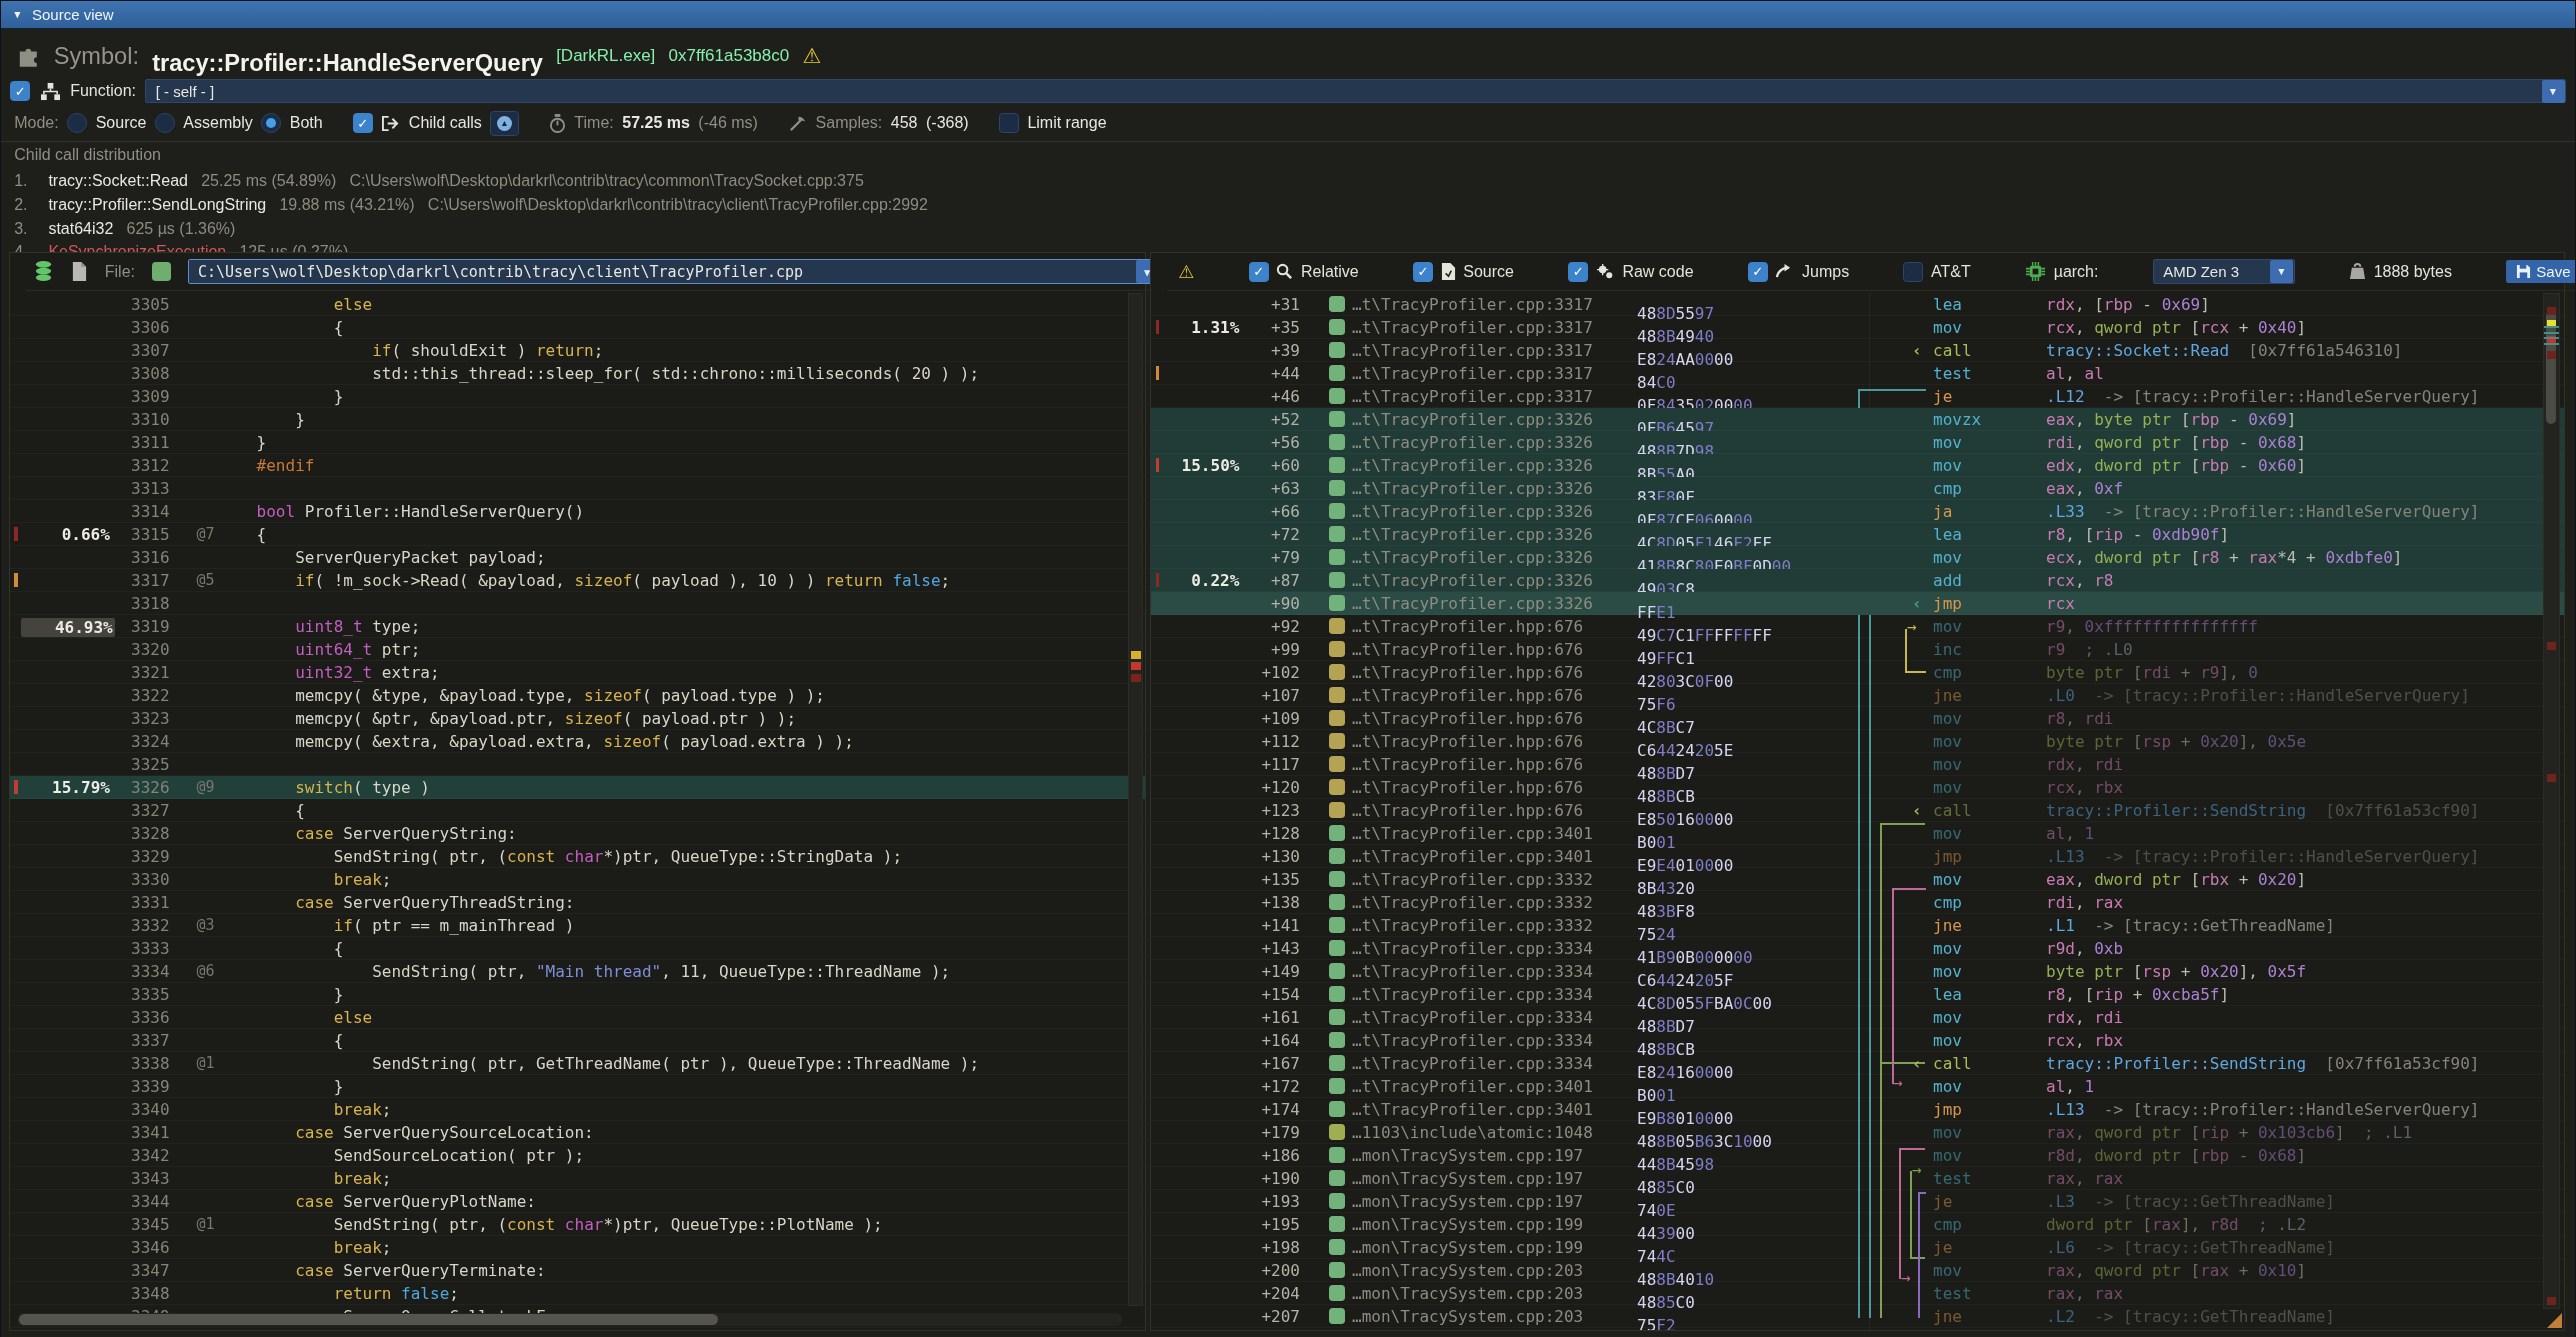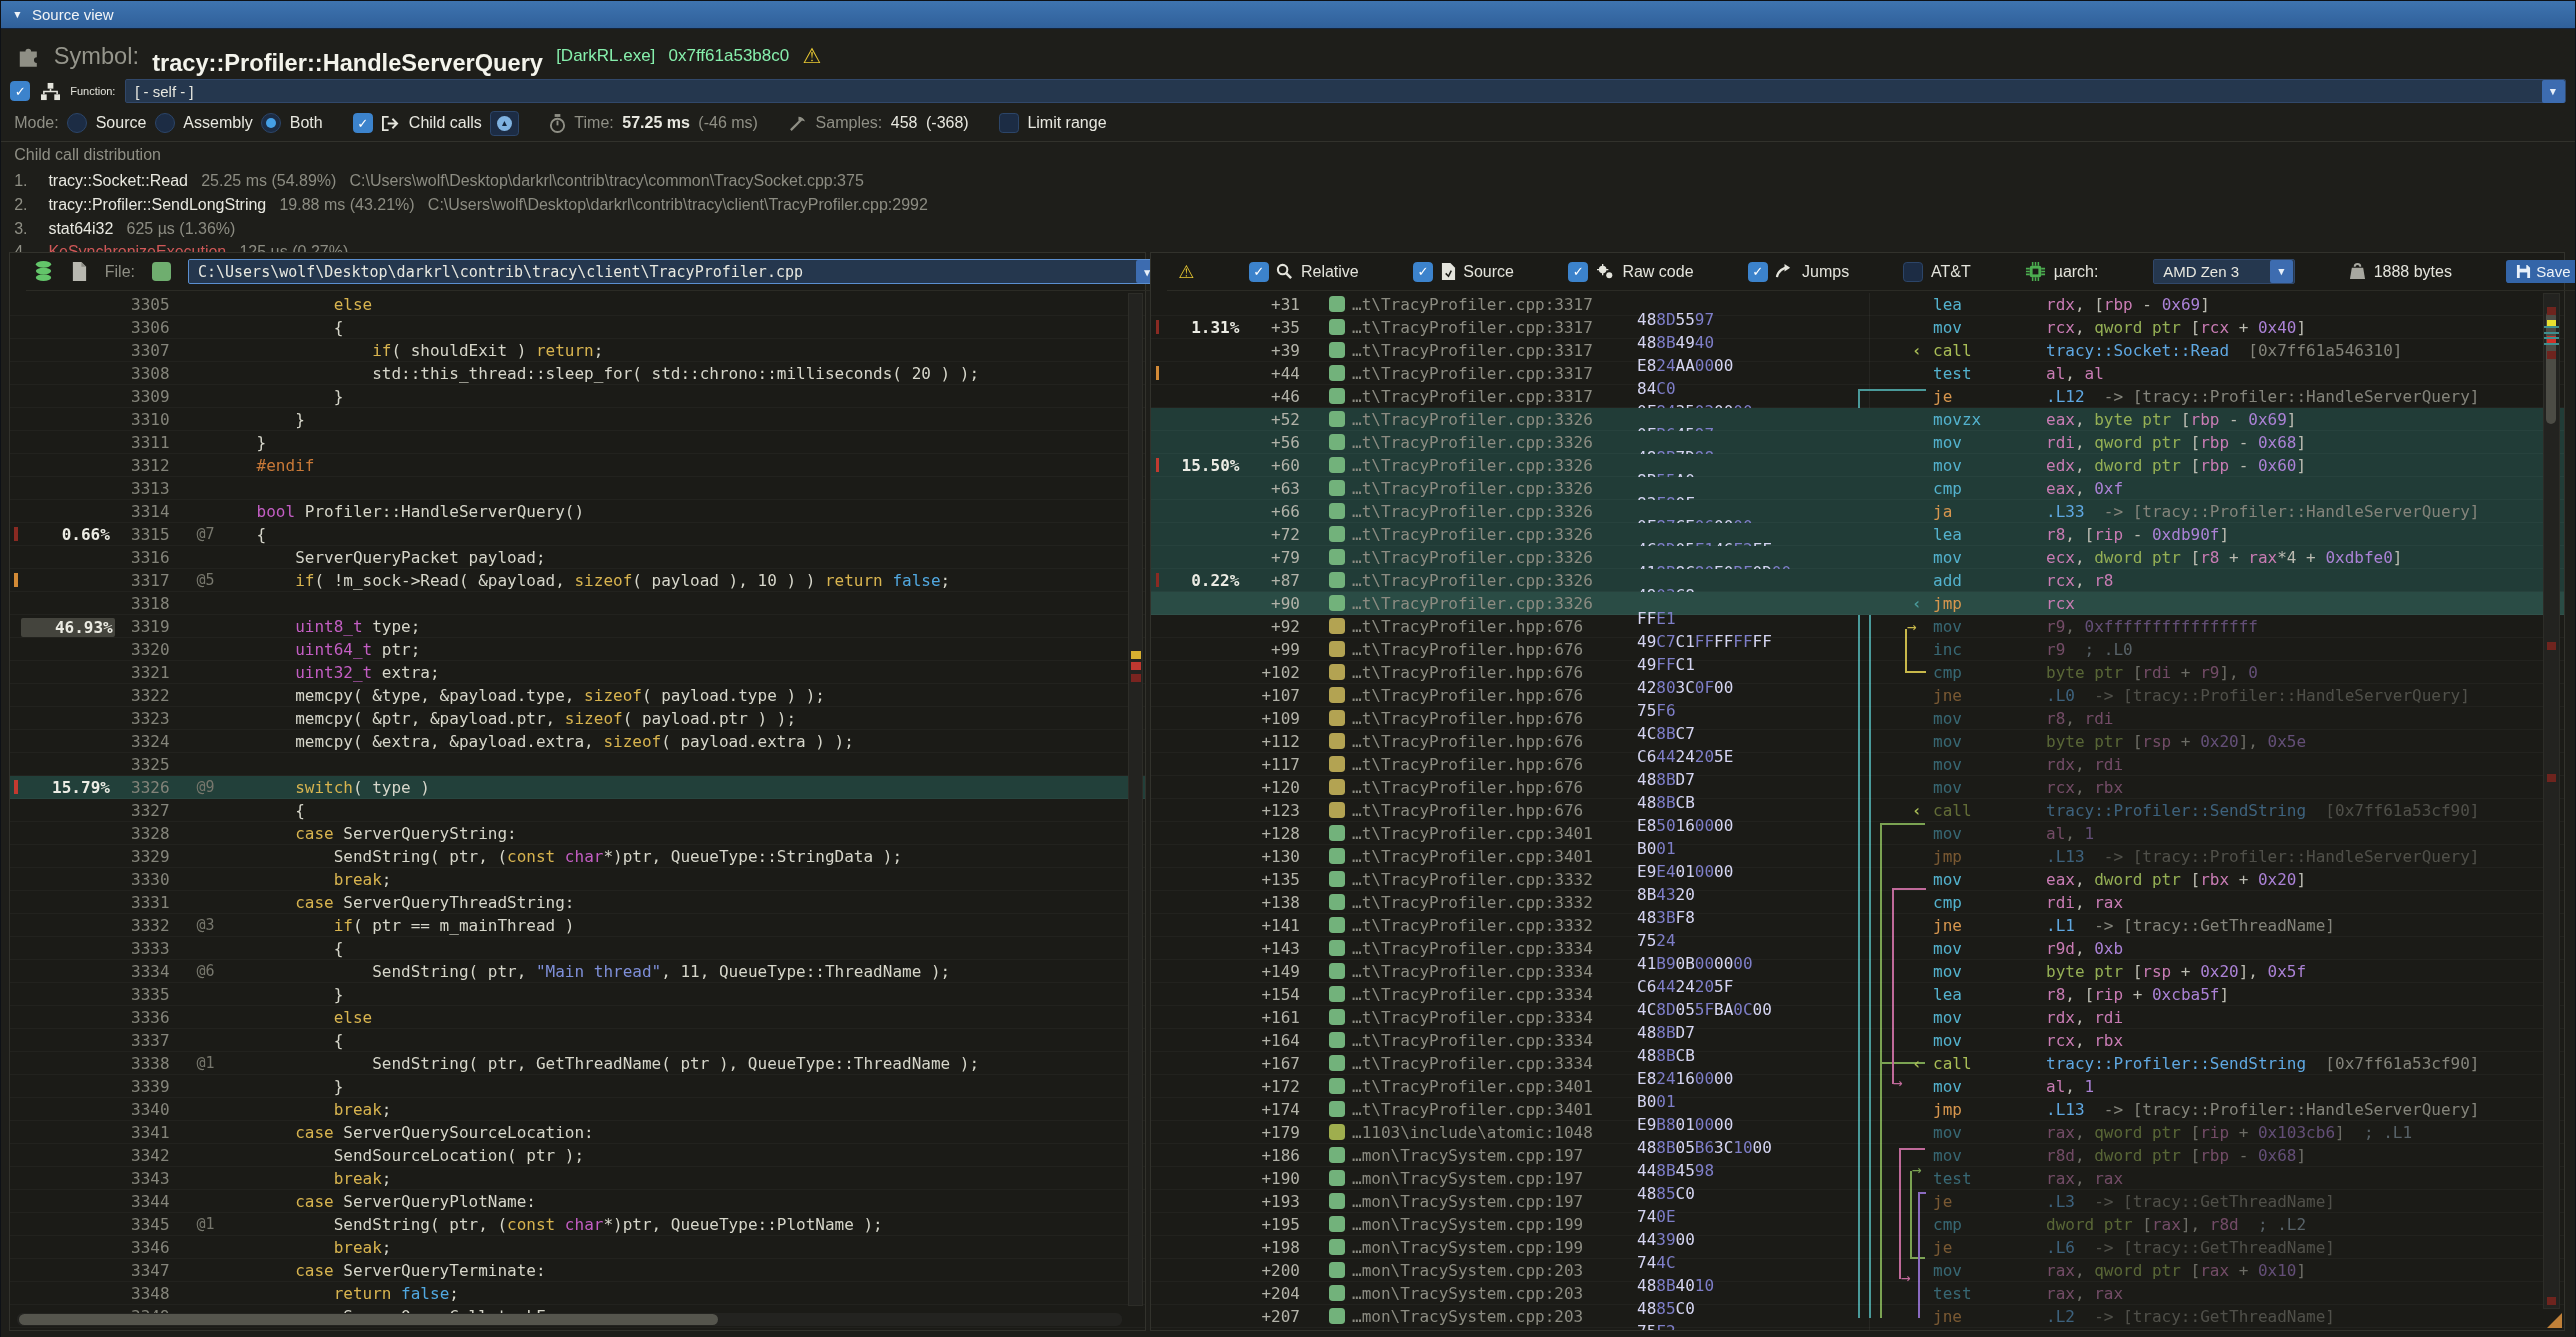--- a/index.html
+++ b/index.html
@@ -14,21 +14,21 @@
   #titlebar .t{font-size:15px;color:#f2f4f6;}
   
   #symrow{position:absolute;left:15px;top:38px;height:34px;display:flex;align-items:center;gap:13.2px;white-space:nowrap;}
   .glabel{color:#95958b;}
   #symrow .glabel{font-size:23.6px;}
   #symrow .name{font-size:23.6px;font-weight:bold;color:#f4f4ec;margin-top:14px;}
   #symrow .mod,#symrow .addr{font-size:17px;color:#86efac;}
   .warn{color:#e8c832;font-size:21px;}
   
   #fnrow{position:absolute;left:9.4px;top:77px;height:26.4px;display:flex;align-items:center;gap:9.4px;width:2556px;}
-  #fnrow .lbl{font-size:11px;color:#e4e4dc;}
+  #fnrow .lbl{font-size:16px;color:#e4e4dc;}
   .combo{background:#25374e;border:0.9px solid #31486a;border-radius:1.9px;height:24.6px;display:flex;align-items:center;
          justify-content:space-between;color:#e8e8e0;font-size:15px;padding-left:9.4px;box-sizing:border-box;}
   .combo .arr{width:23px;height:23px;background:#3d6cb0;border-radius:1.9px;color:#e8f0fa;display:flex;align-items:center;justify-content:center;font-size:10.4px;margin:0.9px;}
   
   .cb{width:18px;height:18px;border-radius:3.8px;background:#1c2c44;border:0.9px solid #2c4568;display:inline-flex;align-items:center;justify-content:center;color:#fff;font-size:13.2px;flex:none;}
   .cb.on{background:#3c83cc;border-color:#3c83cc;}
   .radio{width:18px;height:18px;border-radius:50%;background:#1c2c44;border:0.9px solid #2c4568;display:inline-flex;align-items:center;justify-content:center;flex:none;}
   .radio.on::after{content:"";width:10.4px;height:10.4px;border-radius:50%;background:#45a0e6;}
   
   #moderow{position:absolute;left:13.2px;top:110px;height:24.6px;display:flex;align-items:center;gap:8.5px;font-size:16px;white-space:nowrap;}
@@ -70,21 +70,21 @@
   .src .sg-p{color:#c97938;} .src .sg-s{color:#7e8fd8;} .src .sg-b{color:#51a8e0;}
   
   .arow{position:relative;height:22px;border-bottom:0.9px solid rgba(255,255,255,0.03);white-space:pre;}
   .arow.t{background:#213c37;}
   .arow.s{background:#2a4c45;}
   .arow .pct{left:9.4px;width:79px;text-align:right;right:auto;}
   .aaddr{position:absolute;left:94px;width:55px;text-align:right;top:1.9px;font-size:16px;color:#b2b2a8;}
   .locsq{position:absolute;left:178px;top:2.8px;width:16px;height:16px;border-radius:3.8px;}
   .locsq.g{background:#72b27b;} .locsq.y{background:#b3a352;} .locsq.o{background:#9fae4e;}
   .loct{position:absolute;left:201px;top:1.9px;font-size:16px;color:#8c8c82;}
-  .bts{position:absolute;left:486px;top:17px;font-size:16px;}
+  .bts{position:absolute;left:486px;top:11px;font-size:16px;}
   .bts .b0{color:#d5d5f2;} .bts .b1{color:#7e7ec8;}
   .pre{position:absolute;left:761px;top:1.9px;font-size:16px;font-weight:bold;}
   .mn{position:absolute;left:782px;top:1.9px;font-size:16px;}
   .mn.m{color:#53b2ce;} .mn.c{color:#a9bd56;} .mn.j{color:#d7964e;}
   .ops{position:absolute;left:895px;top:1.9px;font-size:16px;}
   .asm .sg-r{color:#c97cb4;} .asm .sg-g{color:#95b055;} .asm .sg-i{color:#ab82d6;}
   .asm .sg-p{color:#bcbcb2;} .asm .sg-b{color:#5fa8e2;} .asm .sg-d{color:#84847b;} .asm .sg-c{color:#94a8b8;}
   .arow .dimw{opacity:.5;}
   #vline1{position:absolute;left:718px;top:0;bottom:0;width:0.9px;background:rgba(255,255,255,0.05);}
   

